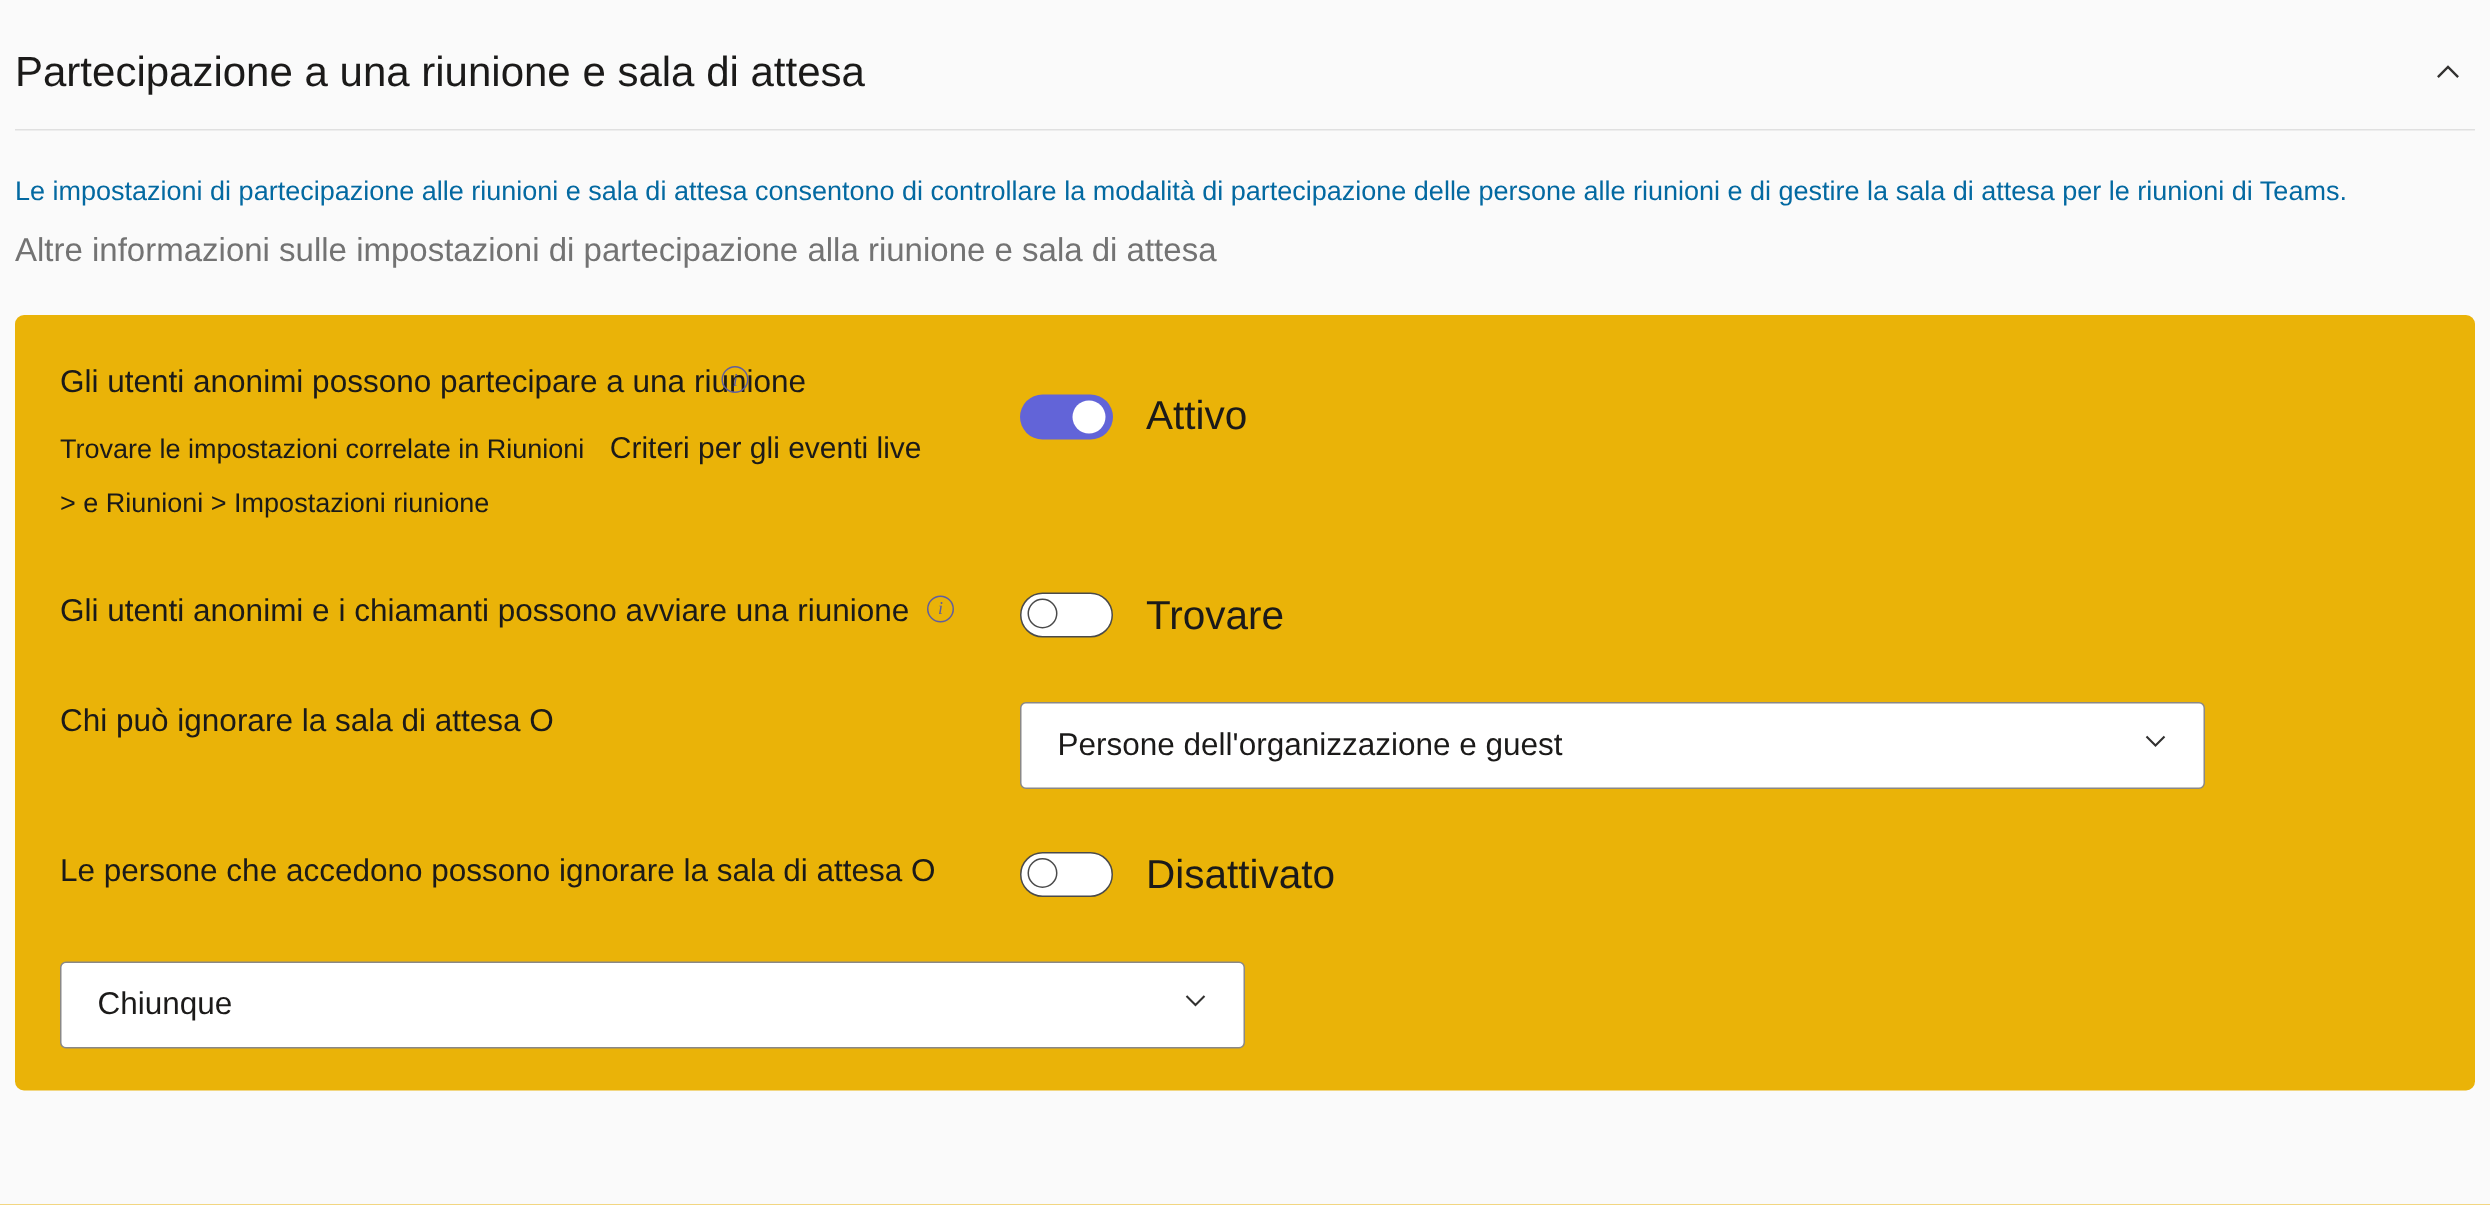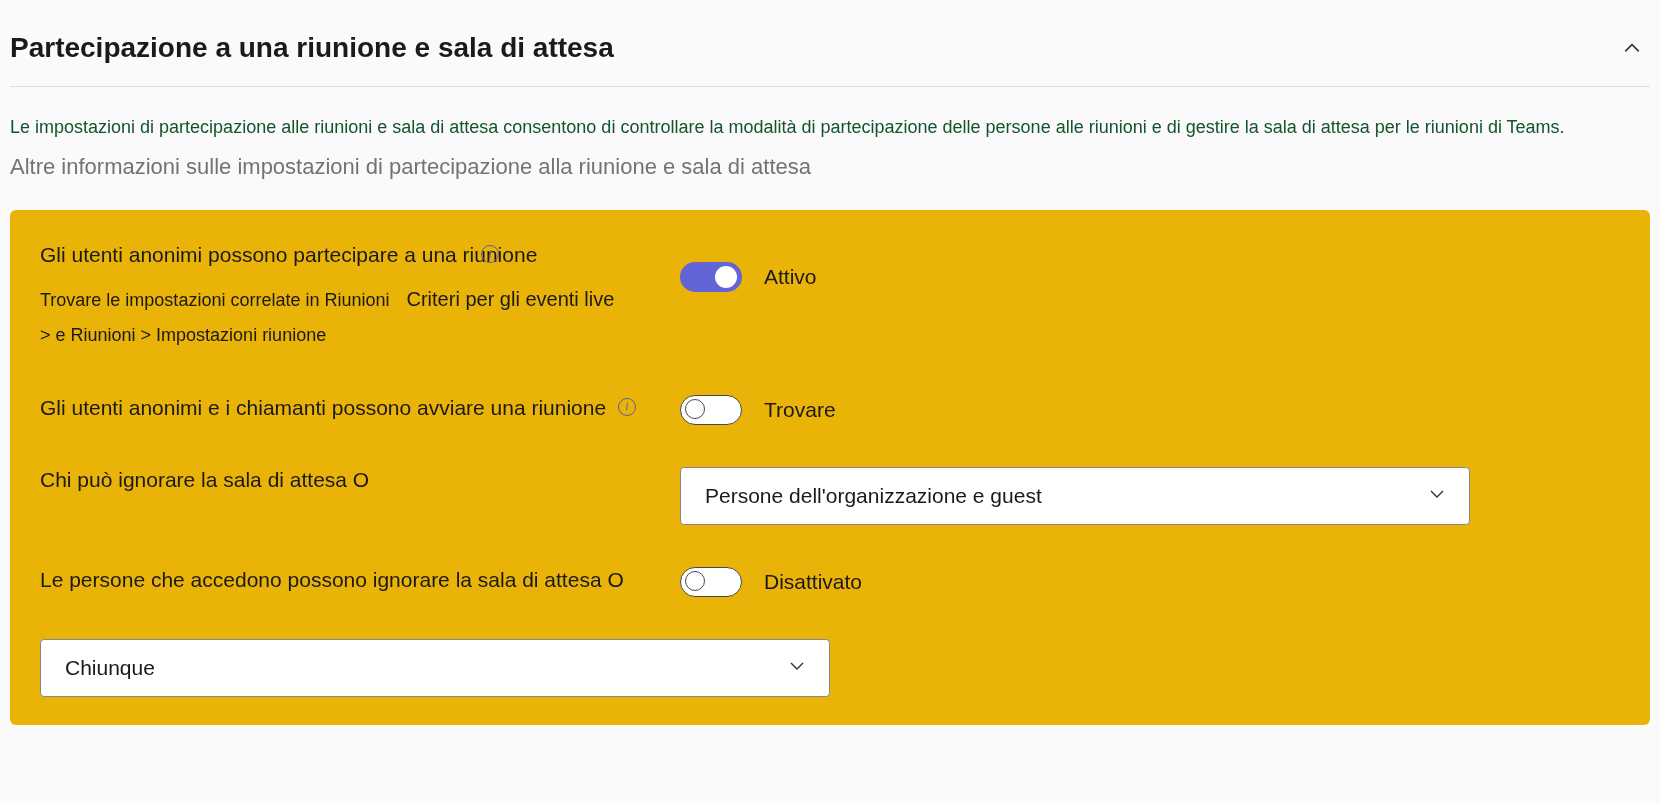--- a/index.html
+++ b/index.html
@@ -12,39 +12,39 @@
   .container { width: 1640px; }
   .section-header {
     display: flex;
     justify-content: space-between;
     align-items: center;
     padding: 22px 0 22px 0;
     border-bottom: 1px solid #e0e0e0;
   }
   .section-title {
     font-size: 28px;
-    font-weight: 700;
+    font-weight: 400;
     color: #1b1a19;
   }
   .chevron-up {
     width: 20px;
     height: 20px;
     display: flex;
     align-items: center;
     justify-content: center;
     cursor: pointer;
     margin-right: 8px;
   }
   .chevron-up svg { width: 18px; height: 18px; }
   .description-block {
     padding: 30px 0 18px 0;
   }
   .description-text {
     font-size: 18px;
-    color: #14532d;
+    color: #0369a1;
     margin-bottom: 16px;
     font-weight: 400;
   }
   .learn-more {
     font-size: 22px;
     color: #737373;
     font-weight: 400;
   }
   .card {
     background: #eab308;
@@ -125,21 +125,21 @@
   }
   .toggle.off .knob {
     width: 20px; height: 20px;
     background: #fff;
     border: 1.5px solid #4a4a4a;
     border-radius: 50%;
     position: absolute;
     left: 4px; top: 3px;
   }
   .toggle-label {
-    font-size: 21px;
+    font-size: 27px;
   }
   .select {
     flex: 1;
     max-width: 790px;
     height: 58px;
     border: 1px solid #8a8886;
     border-radius: 4px;
     background: #fff;
     display: flex;
     align-items: center;

